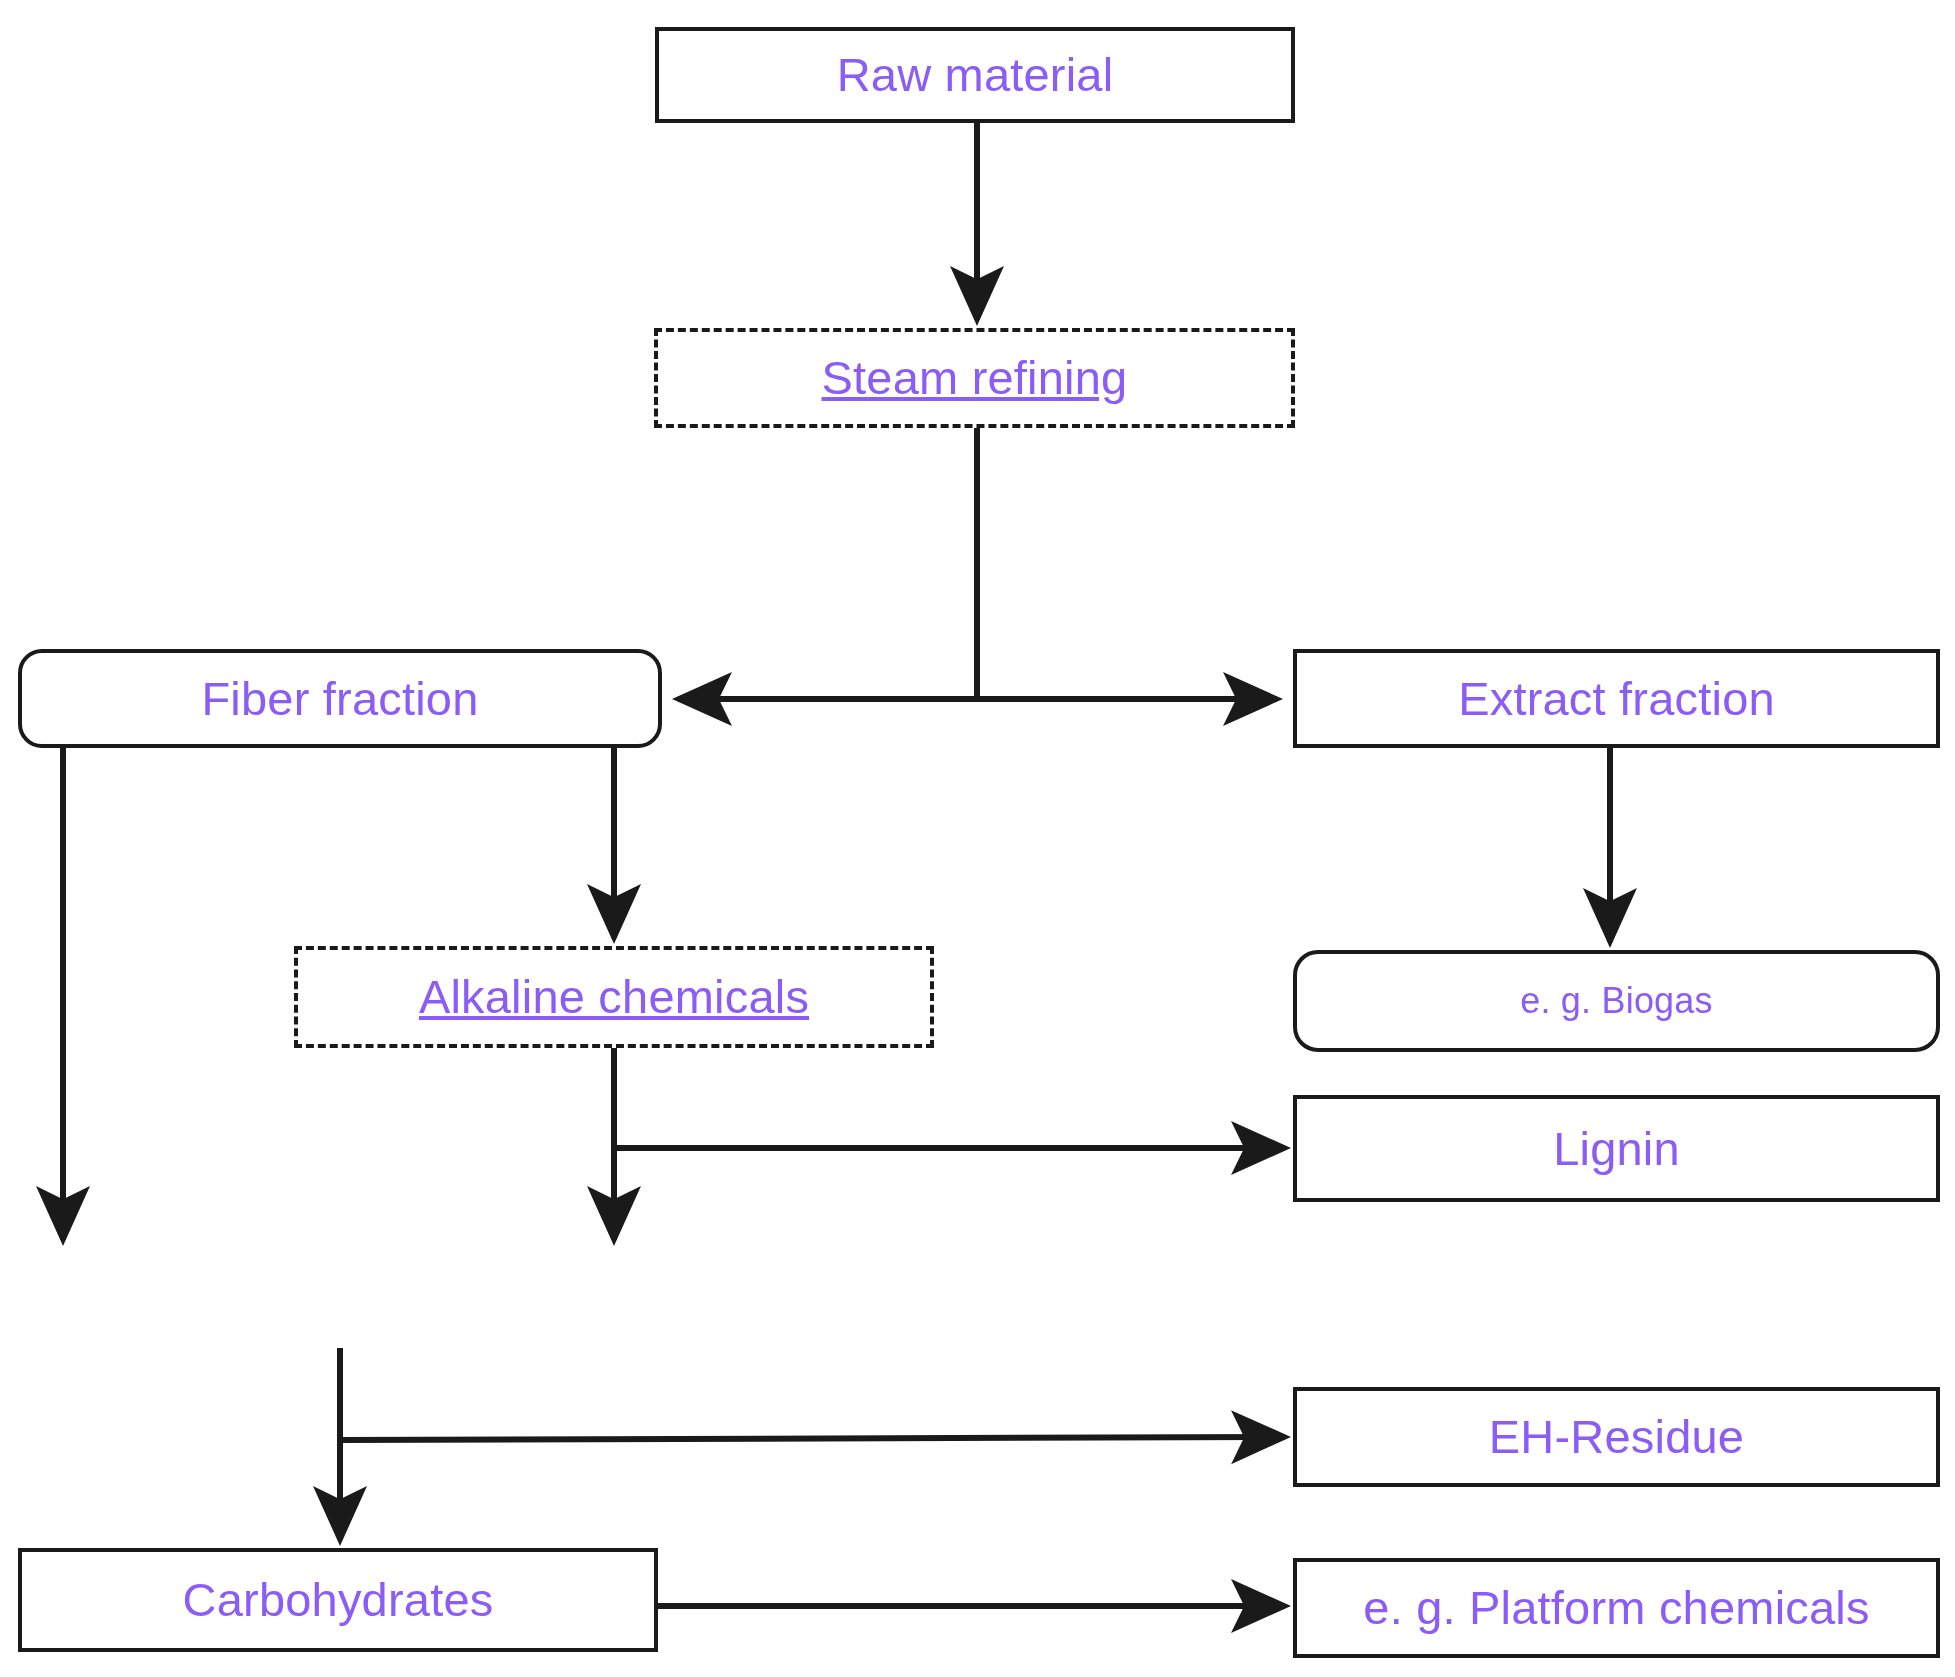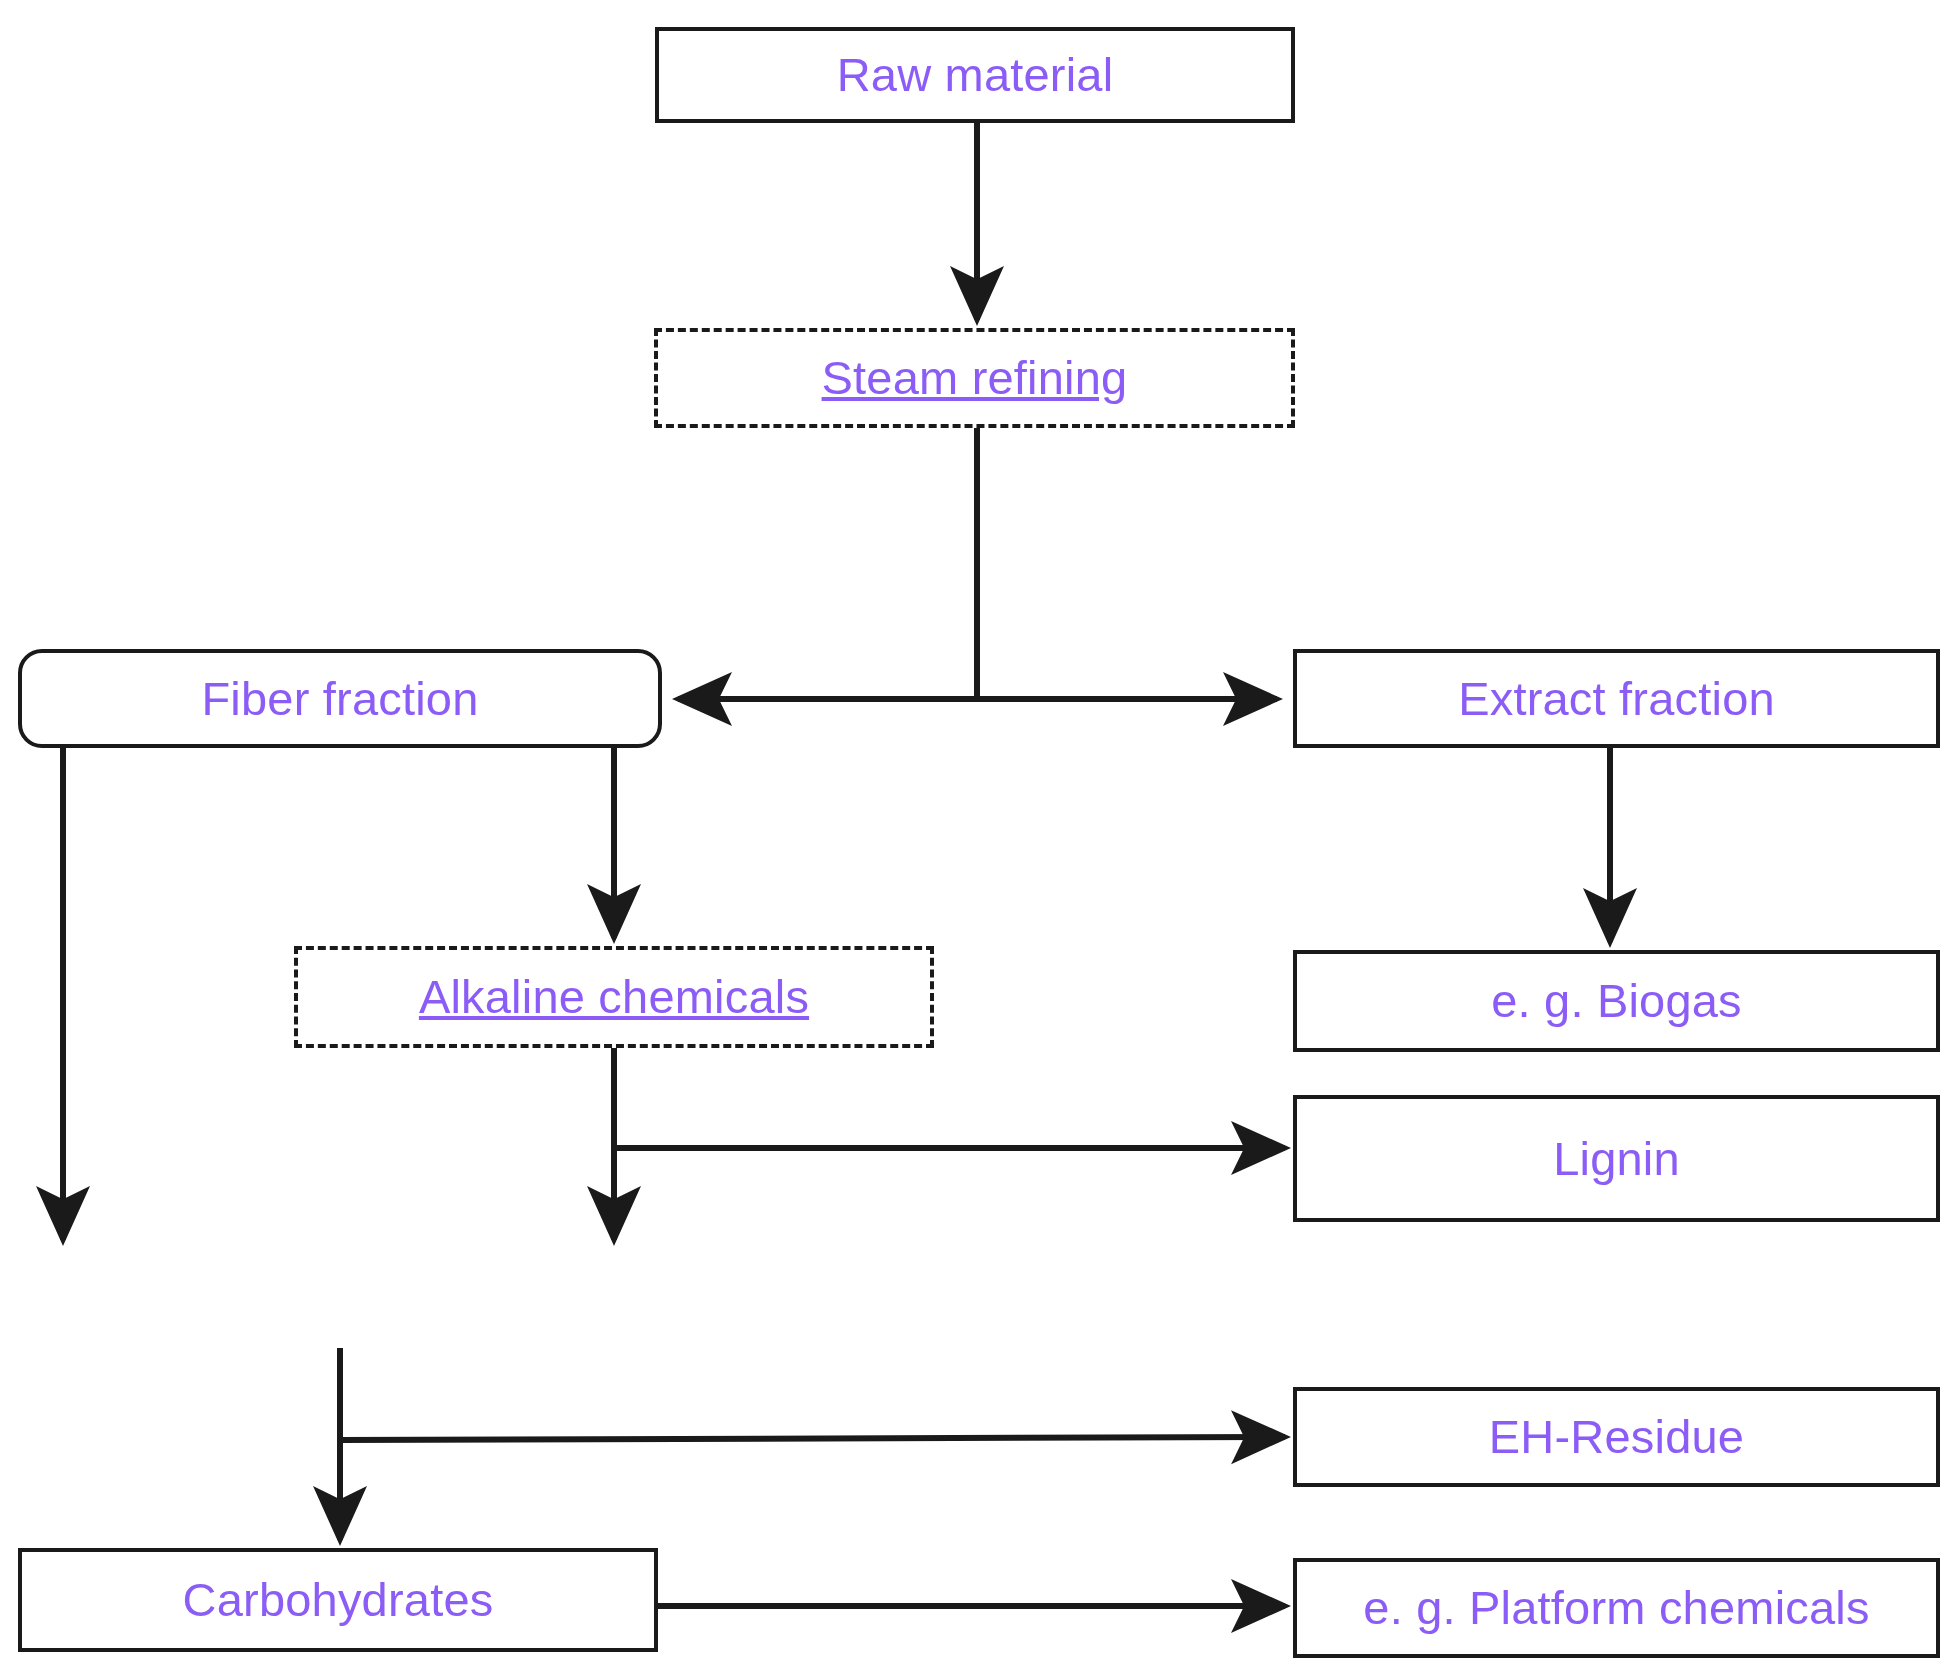--- a/index.html
+++ b/index.html
@@ -78,25 +78,25 @@
   </div>
 
   <div class="node solid" style="left:1293px;top:649px;width:647px;height:99px;font-size:47px;">
     <span>Extract fraction</span>
   </div>
 
   <div class="node dashed" style="left:294px;top:946px;width:640px;height:102px;font-size:47px;">
     <span>Alkaline chemicals</span>
   </div>
 
-  <div class="node solid" style="left:1293px;top:950px;width:647px;height:102px;font-size:47px;">
+  <div class="node solid" style="left:1293px;top:950px;width:647px;height:102px;font-size:36px;border-radius:25px;">
     <span>e. g. Biogas</span>
   </div>
 
-  <div class="node solid" style="left:1293px;top:1095px;width:647px;height:127px;font-size:47px;">
+  <div class="node solid" style="left:1293px;top:1095px;width:647px;height:107px;font-size:47px;">
     <span>Lignin</span>
   </div>
 
 
   <div class="node solid" style="left:1293px;top:1387px;width:647px;height:100px;font-size:47px;">
     <span>EH-Residue</span>
   </div>
 
   <div class="node solid" style="left:18px;top:1548px;width:640px;height:104px;font-size:47px;">
     <span>Carbohydrates</span>

